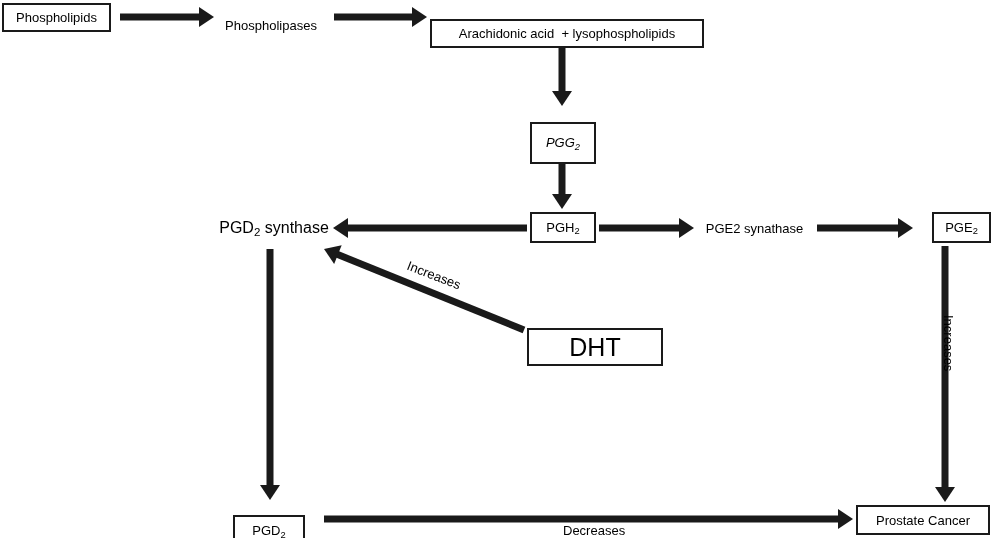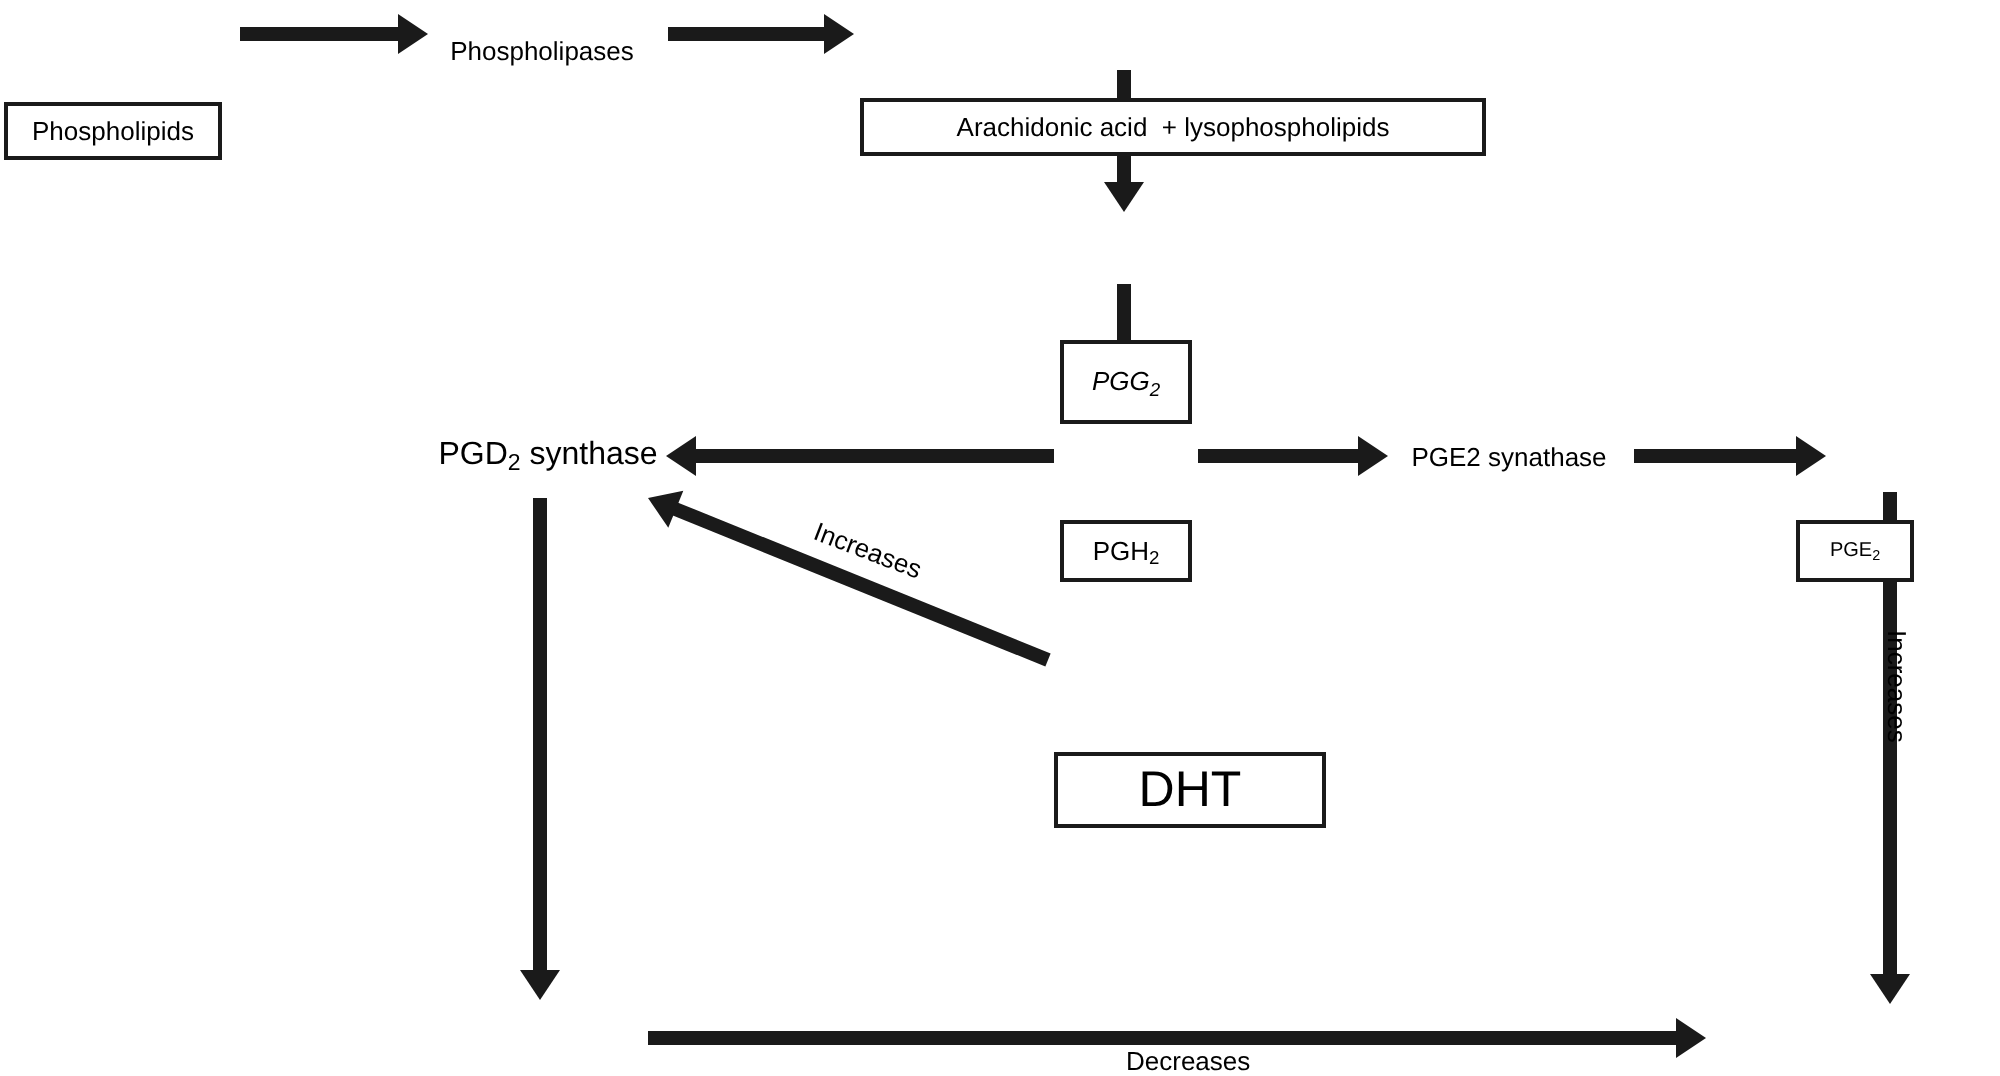--- a/index.html
+++ b/index.html
@@ -29,21 +29,20 @@
     align-items: center;
     justify-content: center;
     color: #000000;
     line-height: 1;
     white-space: pre;
     z-index: 3;
   }
   .boxed {
     border: 2px solid #1a1a1a;
     background: #ffffff;
-    margin-top: 48px;
   }
   .plain {
     background: transparent;
   }
   .edge-label {
     position: absolute;
     color: #000000;
     font-size: 13px;
     line-height: 1;
     white-space: pre;
@@ -96,42 +95,45 @@
         <polygon points="853,519 838,529 838,509" fill="#1a1a1a" stroke="none"></polygon>
       </g>
   </svg>
 
   <div class="node boxed" style="left: 2px; top: 3px; width: 109px; height: 29px; font-size: 13px;">
     <span>Phospholipids</span>
   </div>
   <div class="node plain" style="left: 216px; top: 3px; width: 110px; height: 29px; font-size: 13px; align-items: flex-end;">
     <span>Phospholipases</span>
   </div>
-  <div class="node boxed" style="left: 430px; top: 1px; width: 313px; height: 29px; font-size: 13px;">
+  <div class="node boxed" style="left: 430px; top: 19px; width: 274px; height: 29px; font-size: 13px;">
     <span>Arachidonic acid  + lysophospholipids</span>
   </div>
   <div class="node boxed" style="left: 530px; top: 122px; width: 66px; height: 42px; font-size: 13px; font-style: italic;">
     <span>PGG<sub>2</sub></span>
   </div>
   <div class="node boxed" style="left: 530px; top: 212px; width: 66px; height: 31px; font-size: 13px;">
     <span>PGH<sub>2</sub></span>
   </div>
   <div class="node plain" style="left: 219px; top: 214px; width: 110px; height: 28px; font-size: 16px;">
     <span>PGD<sub>2</sub> synthase</span>
   </div>
   <div class="node plain" style="left: 698px; top: 214px; width: 113px; height: 28px; font-size: 13px;">
     <span>PGE2 synathase</span>
   </div>
-  <div class="node boxed" style="left: 898px; top: 212px; width: 59px; height: 31px; font-size: 10px;">
+  <div class="node boxed" style="left: 932px; top: 212px; width: 59px; height: 31px; font-size: 13px;">
     <span>PGE<sub>2</sub></span>
   </div>
   <div class="node boxed" style="left: 527px; top: 328px; width: 136px; height: 38px; font-size: 25px;">
     <span>DHT</span>
   </div>
   <div class="node boxed" style="left: 233px; top: 515px; width: 72px; height: 32px; font-size: 13px;">
     <span>PGD<sub>2</sub></span>
+  </div>
+  <div class="node boxed" style="left: 856px; top: 505px; width: 134px; height: 30px; font-size: 13px;">
+    <span>Prostate Cancer</span>
   </div>
 
   <div class="edge-label rot-diag" style="left: 410px; top: 259px; transform: rotate(21deg);">Increases</div>
   <div class="edge-label rot-vert" style="left: 955px; top: 315px; transform: rotate(90deg);">Increases</div>
   <div class="edge-label" style="left: 563px; top: 524px;">Decreases</div>
 
 </div>
 
 </body></html>

